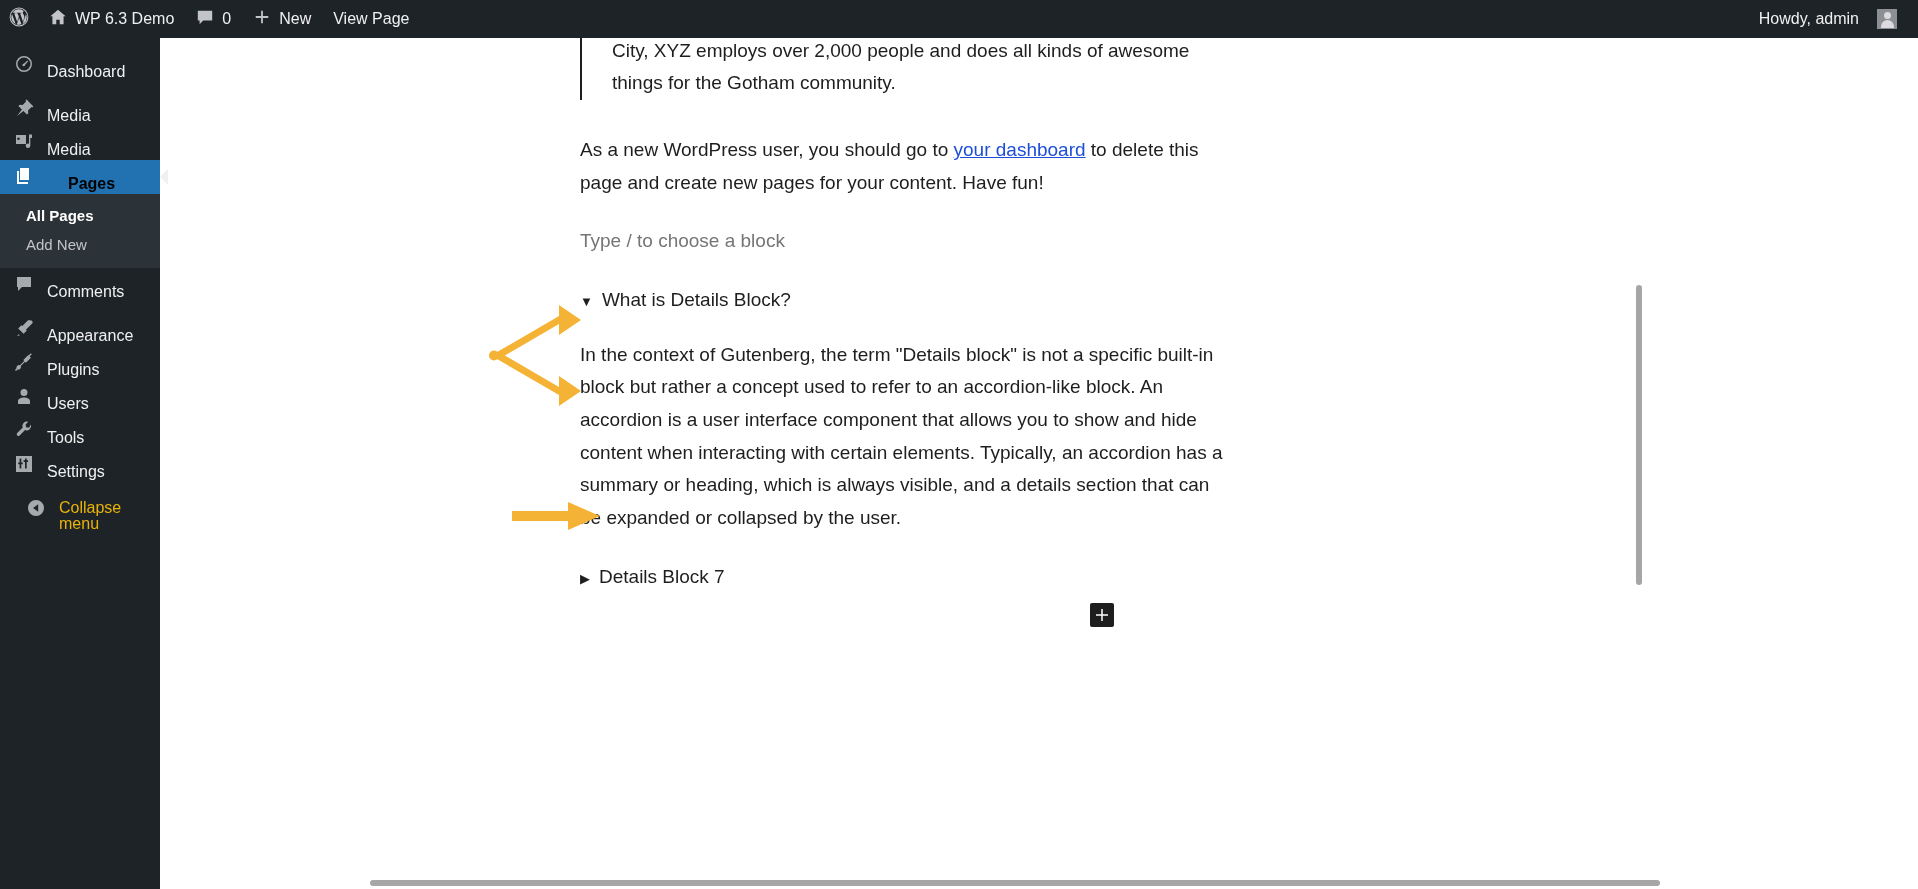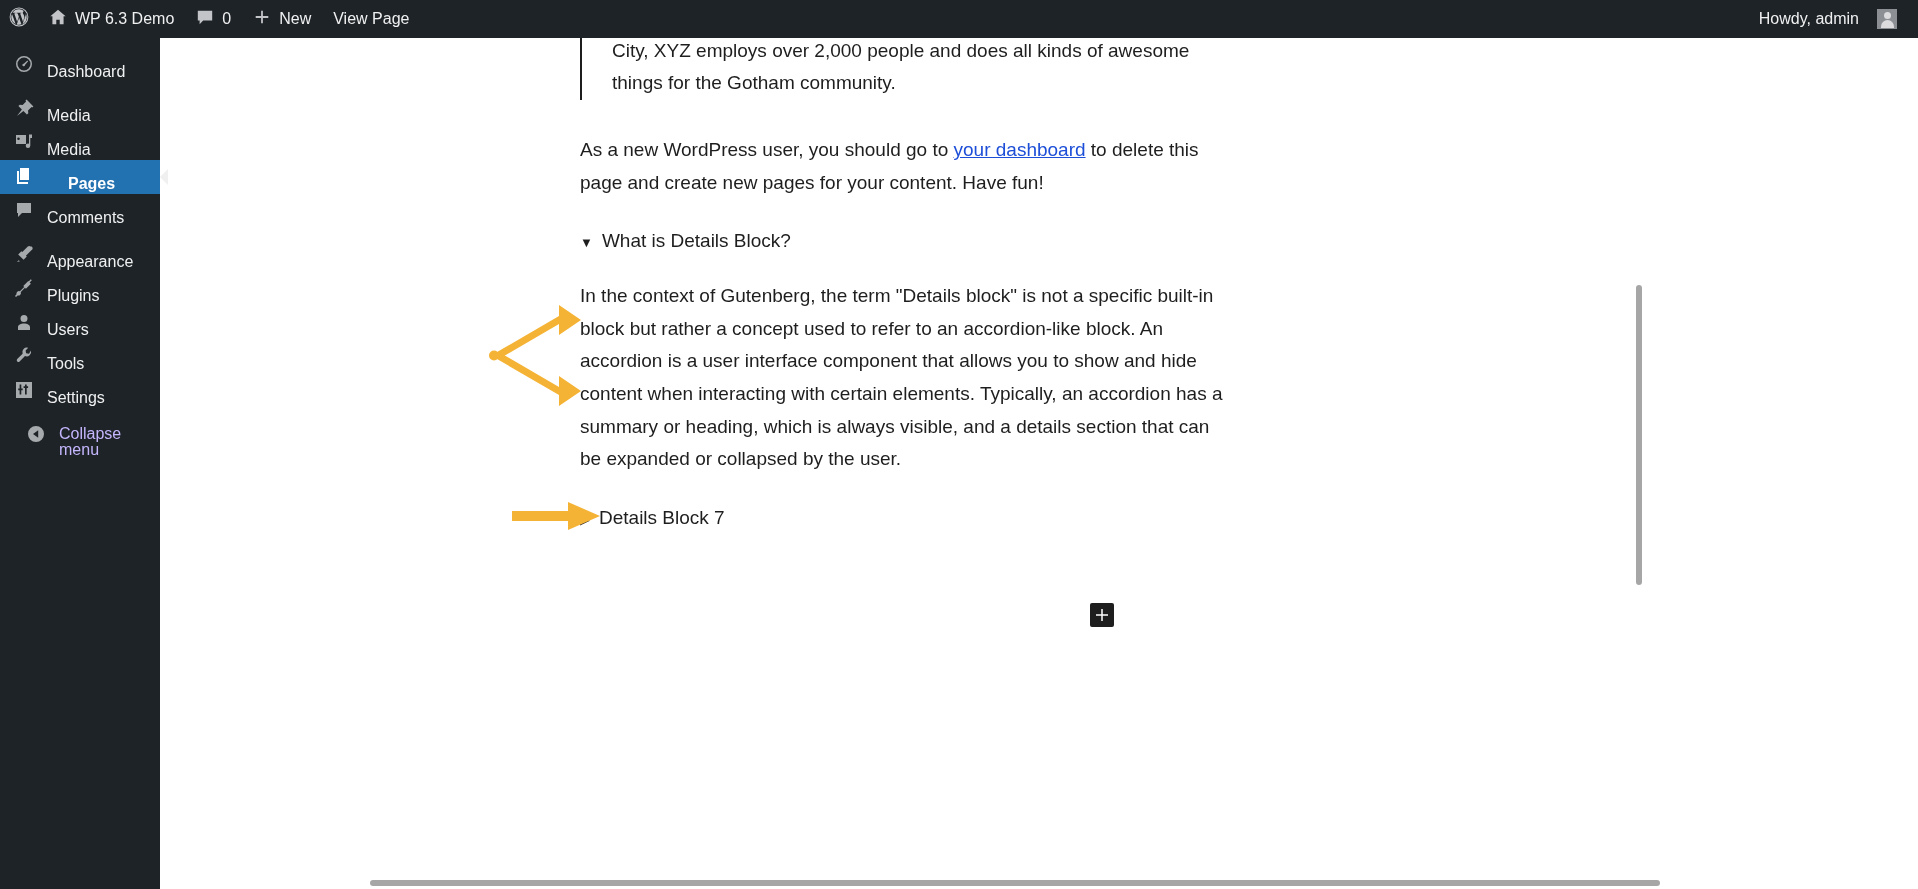--- a/index.html
+++ b/index.html
@@ -46,37 +46,37 @@
     font-size: 16px;
   }
   .menu-item {
     position: relative;
     display: flex; align-items: center; gap: 11px;
     height: 34px; padding-left: 14px;
     color: #f0f0f1;
   }
   .menu-item .mi-label { line-height: 1; margin-top: 13px; }
   .menu-item.current {
-    background: #2271b1; color: #ffffff; font-weight: 600; gap: 32px;
+    background: #2271b1; color: #000000; font-weight: 600; gap: 32px;
   }
   .menu-item.current::after {
     content: ""; position: absolute; right: -8px; top: 50%;
     margin-top: -8px; border: 8px solid transparent;
     border-right-color: #f0f0f1; border-left: 0;
   }
   .submenu { background: #2c3338; padding: 7px 0 9px 0; }
   .submenu-item {
     display: block; padding: 6px 0 6px 26px;
     color: #c3c4c7; font-size: 15px;
   }
   .submenu-item.current { color: #fff; font-weight: 700; }
   .menu-sep { height: 10px; }
   .mi-icon { width: 22px; height: 22px; flex: none; display:block; }
   .mi-icon svg { display: block; }
-  .collapse-item { color: #c4b5fd; padding-left: 26px; }
+  .collapse-item { color: #eab308; padding-left: 26px; }
 
   
   .canvas {
     position: absolute; top: 38px; left: 160px;
     width: 1758px; height: 851px;
     background: #ffffff;
     overflow: hidden;
   }
   .content {
     position: absolute;
@@ -235,20 +235,24 @@
 
     <div class="menu-item current">
       <span class="mi-icon">
         <svg width="20" height="20" viewBox="0 0 20 20" fill="#ffffff">
           <path d="M6 2h9v12H6V2Zm-3 3h2v11h9v2H3V5Z"></path>
         </svg>
       </span>
       <span class="mi-label">Pages</span>
     </div>
 
+    <div class="submenu">
+      <span class="submenu-item current">All Pages</span>
+      <span class="submenu-item">Add New</span>
+    </div>
 
     <div class="menu-item">
       <span class="mi-icon">
         <svg width="20" height="20" viewBox="0 0 20 20" fill="#a7aaad">
           <path d="M3 3h14v10H8l-4 4v-4H3V3Z"></path>
         </svg>
       </span>
       <span class="mi-label">Comments</span>
     </div>
 
@@ -314,20 +318,21 @@
   <div class="canvas">
 
     <div class="content">
 
       <blockquote class="quote">
         <span>providing quality doohickeys to the public ever since. Located in Gotham City, XYZ employs over 2,000 people and does all kinds of awesome things for the Gotham community.</span>
       </blockquote>
 
       <p class="para"><span>As a new WordPress user, you should go to </span><a class="link" href="#">your dashboard</a><span> to delete this page and create new pages for your content. Have fun!</span></p>
 
+      <div class="placeholder">Type / to choose a block</div>
 
 
       <details class="d-block" open="">
         <summary>
           <span class="tri">▼</span>
           <span>What is Details Block?</span>
         </summary>
         <div class="d-body">In the context of Gutenberg, the term "Details block" is not a specific built-in block but rather a concept used to refer to an accordion-like block. An accordion is a user interface component that allows you to show and hide content when interacting with certain elements. Typically, an accordion has a summary or heading, which is always visible, and a details section that can be expanded or collapsed by the user.</div>
       </details>
 

